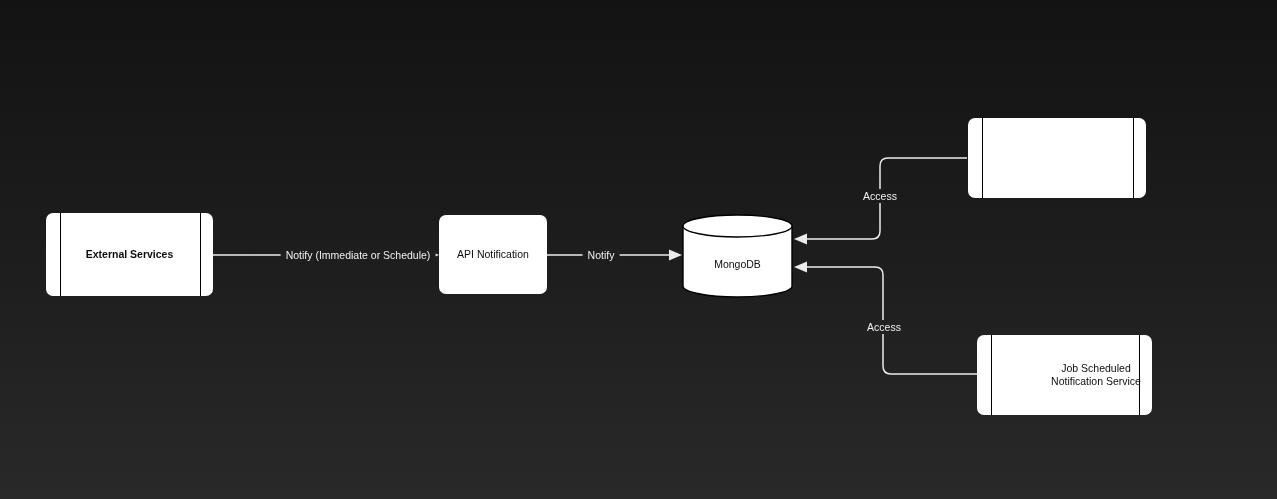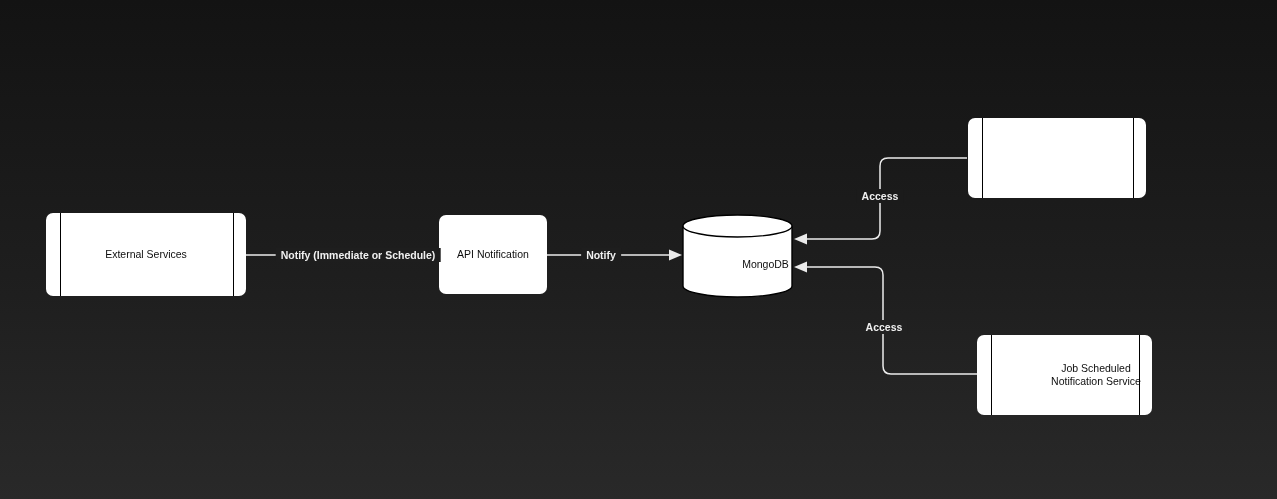--- a/index.html
+++ b/index.html
@@ -43,30 +43,28 @@
     color: #0d0d0d;
     text-align: center;
   }
   .edge-label {
     position: absolute;
     transform: translate(-50%, -50%);
     font-size: 10.5px;
     color: #f0f0f0;
     padding: 1px 5px;
     white-space: nowrap;
-    font-weight: bold;
   }
   .cyl-label {
     position: absolute;
     left: 683px; top: 258px;
     width: 109px;
     text-align: center;
     font-size: 10.5px;
     color: #0d0d0d;
-    padding-left: 28px;
   }
 </style>
 </head>
 <body>
 
 <div class="canvas">
 
   <svg class="edge-layer" viewBox="0 0 1277 499" xmlns="http://www.w3.org/2000/svg">
 
     <path d="M 213 255 L 427 255" stroke="#ebebeb" stroke-width="1.5" fill="none"></path>
@@ -82,21 +80,21 @@
     <polygon points="794,267 807,261.5 807,272.5" fill="#ebebeb"></polygon>
 
     <g>
       <path d="M 683 226 L 683 286 A 54.5 11 0 0 0 792 286 L 792 226" fill="#ffffff" stroke="#000000" stroke-width="1.4"></path>
       <ellipse cx="737.5" cy="226" rx="54.5" ry="11" fill="#ffffff" stroke="#000000" stroke-width="1.4"></ellipse>
     </g>
   </svg>
 
   <div class="cyl-label">MongoDB</div>
 
-  <div class="node" style="left:46px; top:213px; width:200px; height:83px;">
+  <div class="node" style="left:46px; top:213px; width:167px; height:83px;font-weight:bold;">
     <span class="bar left"></span>
     <span class="bar right"></span>
     <div class="node-label" style="max-width:130px;">External Services</div>
   </div>
 
   <div class="node" style="left:439px; top:215px; width:108px; height:79px;">
     <div class="node-label" style="max-width:96px;">API Notification</div>
   </div>
 
   <div class="node" style="left:968px; top:118px; width:178px; height:80px;">

